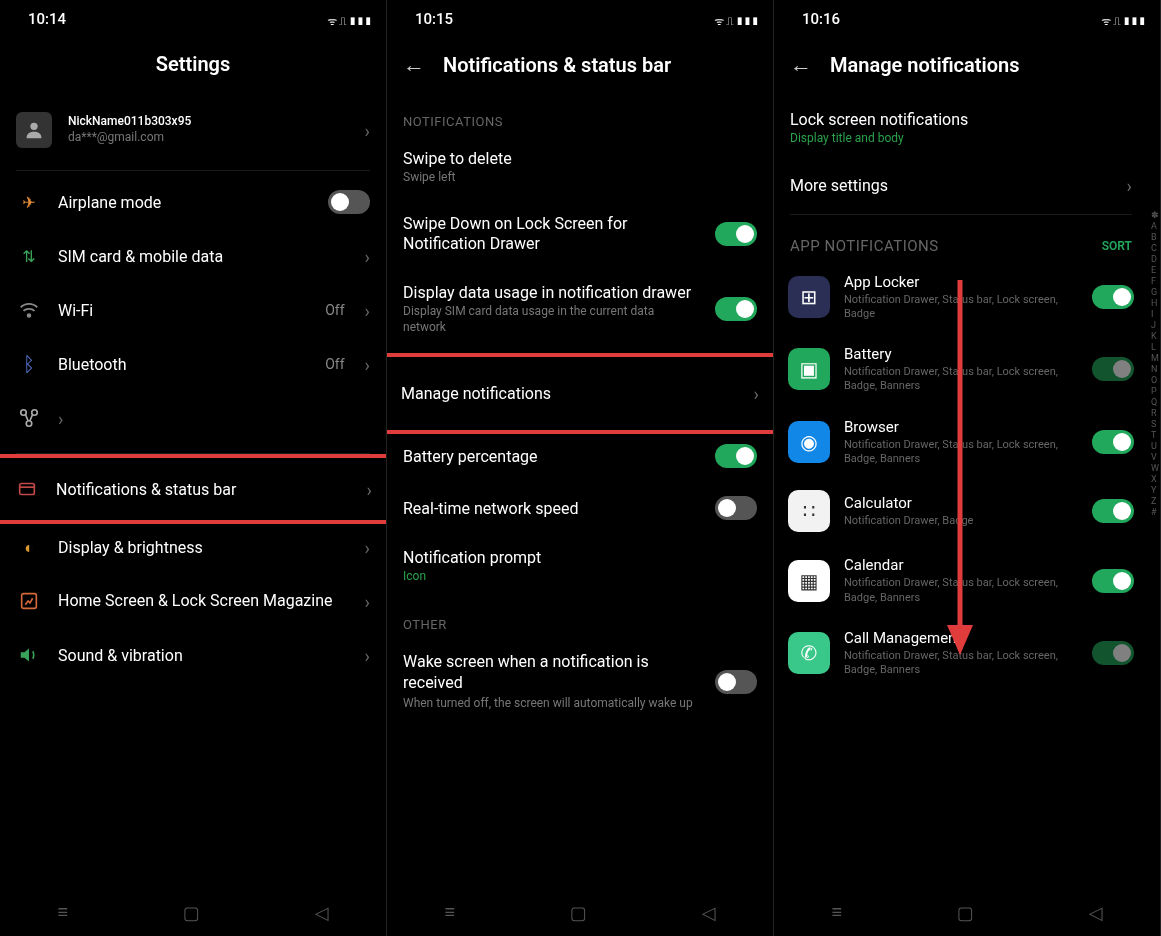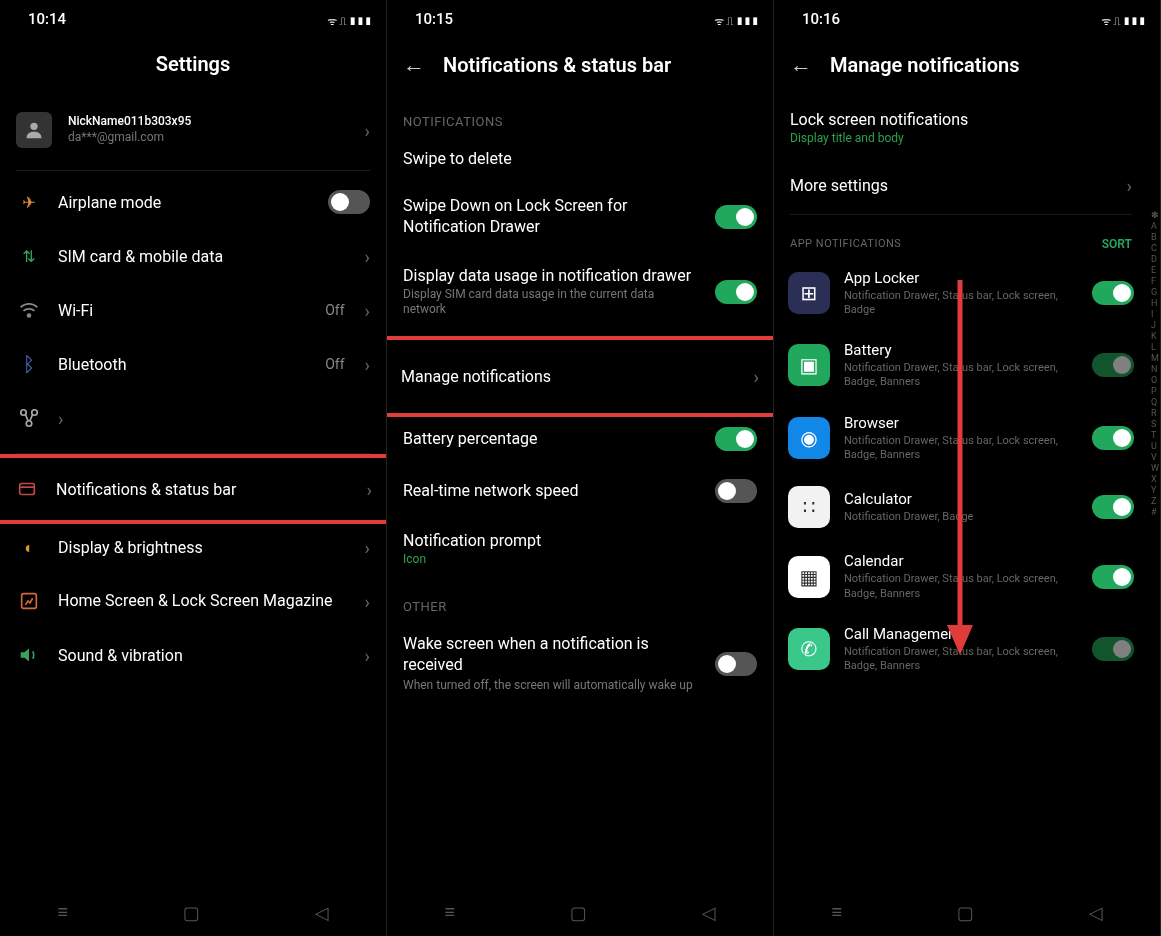--- a/index.html
+++ b/index.html
@@ -111,21 +111,21 @@
     color: #555;
   }
   .navbar span { font-size: 18px; }
 
   .sort-row {
     display: flex;
     justify-content: space-between;
     align-items: center;
     padding: 18px 16px 6px 16px;
   }
-  .sort-row .label { font-size: 11px; color: #666; letter-spacing: 0.5px; }
+  .sort-row .label { font-size: 15px; color: #666; letter-spacing: 0.5px; }
   .sort-row .sort  { font-size: 12px; color: #22a85c; font-weight: 600; }
 
   .app-row {
     display: flex;
     align-items: center;
     padding: 12px 14px;
     gap: 14px;
   }
   .app-icon {
     width: 42px; height: 42px; border-radius: 10px;
@@ -309,20 +309,21 @@
     <span class="back-arrow">←</span>
     <h1>Notifications &amp; status bar</h1>
   </div>
 
   <div class="content">
     <div class="section-label">NOTIFICATIONS</div>
 
     <div class="row">
       <div class="textcol">
         <div class="title">Swipe to delete</div>
+        <div class="sub">Swipe left</div>
       </div>
     </div>
 
     <div class="row">
       <div class="textcol">
         <div class="title" style="line-height:1.3">Swipe Down on Lock Screen for Notification Drawer</div>
       </div>
       <div class="toggle on"></div>
     </div>
 

